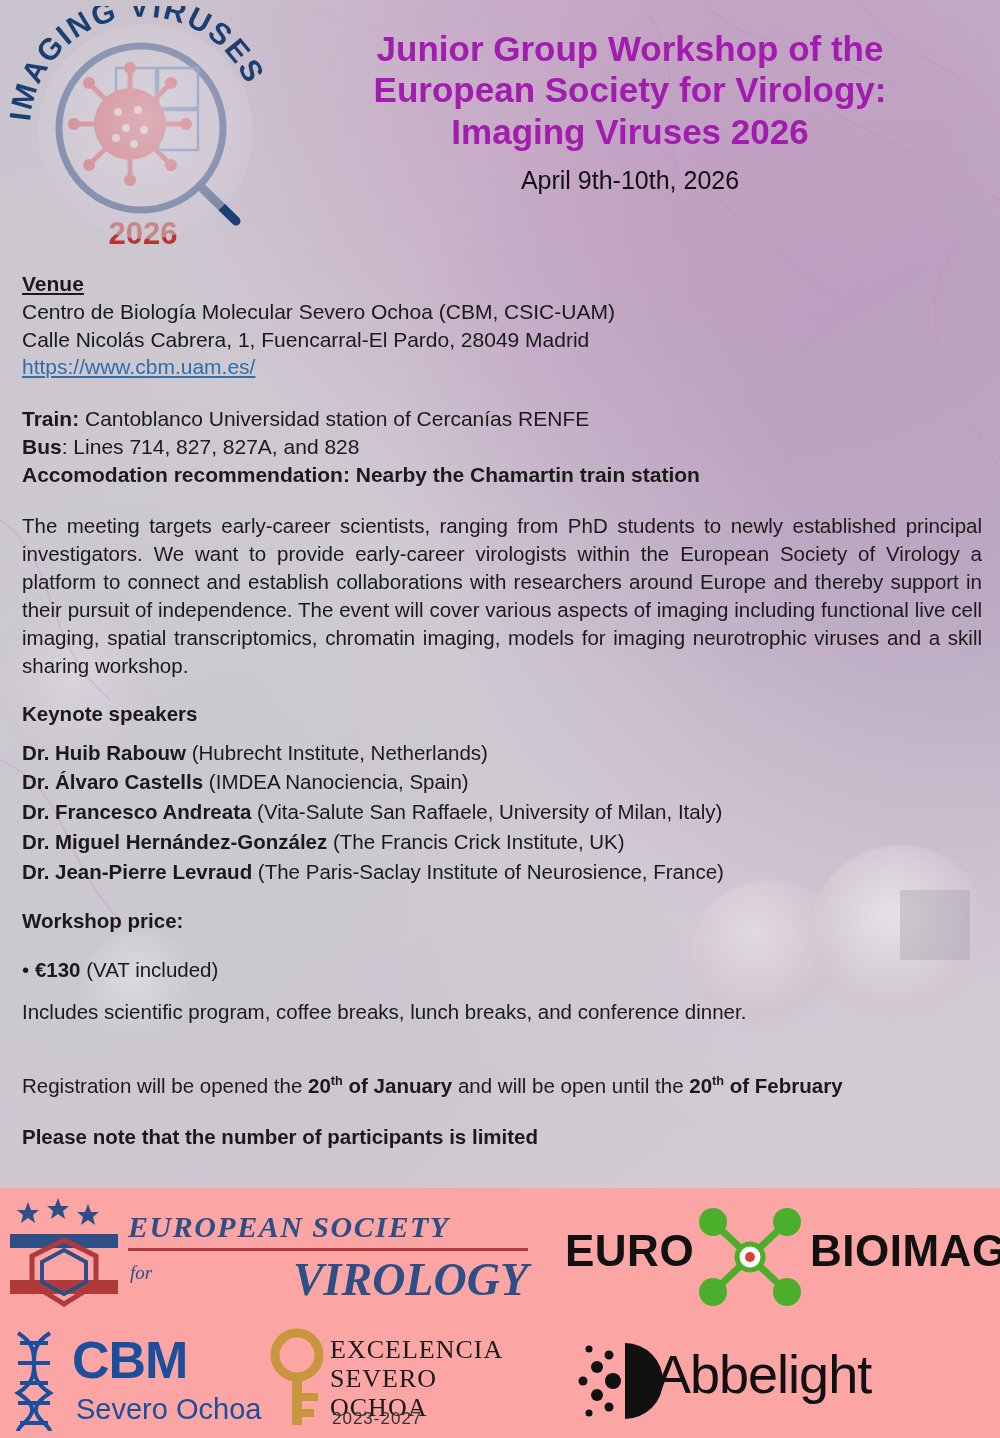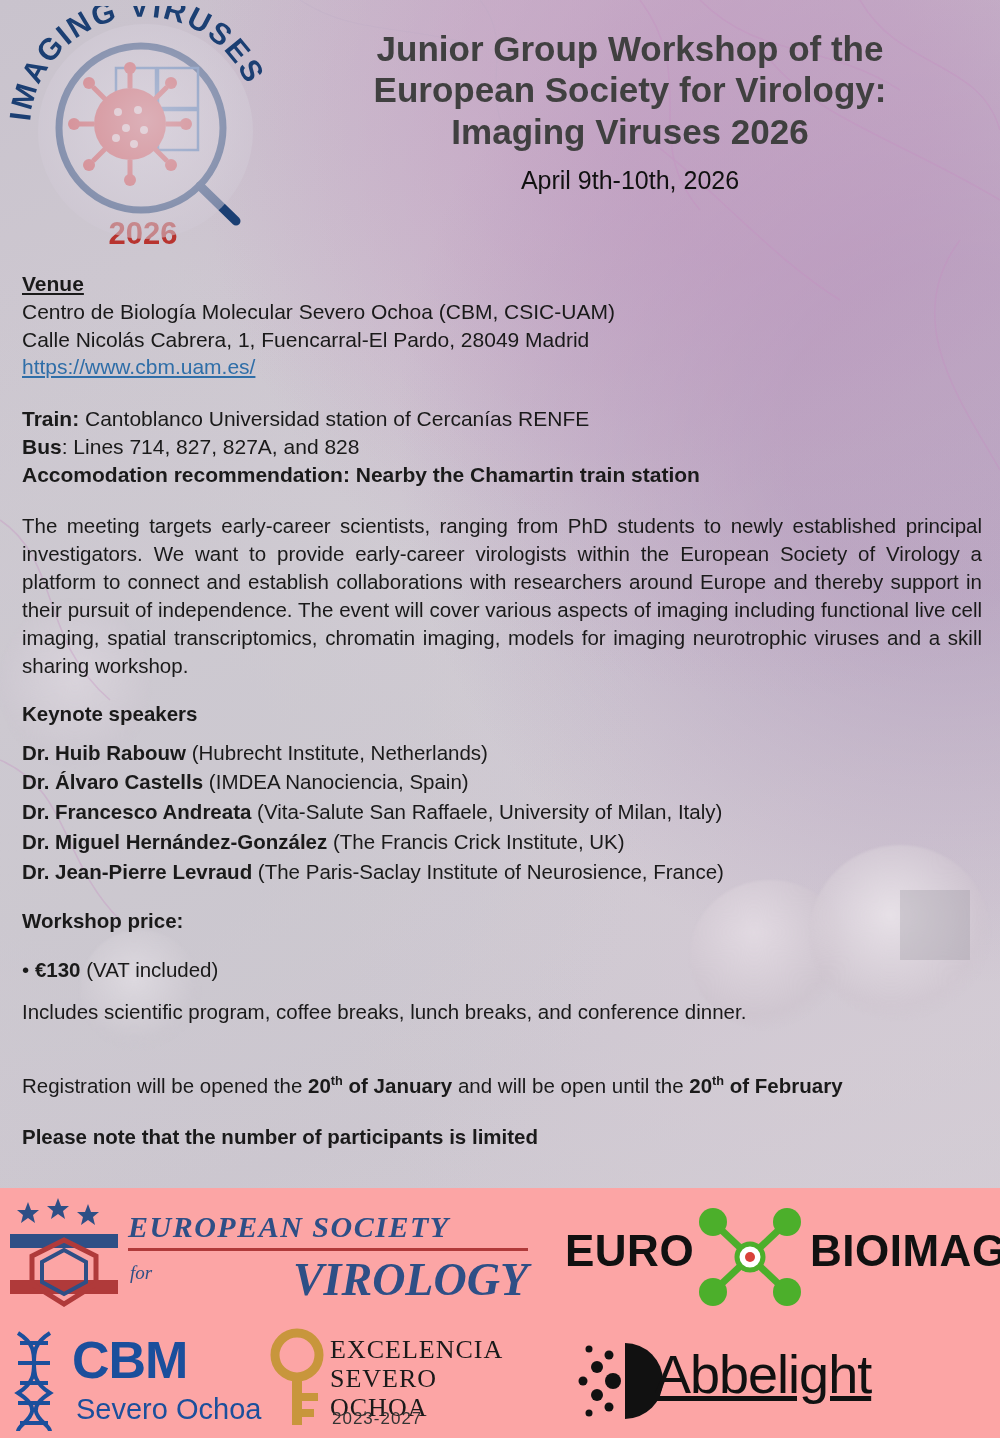--- a/index.html
+++ b/index.html
@@ -27,21 +27,21 @@
   .b2 { left:810px; top:845px; width:180px; height:175px; background:radial-gradient(circle at 45% 40%, rgba(232,226,232,.95), rgba(208,198,208,.5) 62%, rgba(200,190,200,0) 74%); }
   .b3 { left:80px; top:930px; width:120px; height:120px; background:radial-gradient(circle at 45% 40%, rgba(224,220,226,.85), rgba(205,200,208,.4) 62%, rgba(200,195,205,0) 74%); }
   .b4 { left:0px; top:600px; width:150px; height:170px; background:radial-gradient(circle at 50% 45%, rgba(222,216,224,.7), rgba(205,198,208,.3) 64%, rgba(200,195,205,0) 76%); }
   .sq { position:absolute; left:900px; top:890px; width:70px; height:70px; background:rgba(150,145,155,.30); }
 
   
   #header { position:absolute; left:0; top:0; width:1000px; height:265px; }
   #logo { position:absolute; left:8px; top:6px; width:270px; height:250px; }
   #logo .ring { position:absolute; left:30px; top:18px; width:215px; height:215px; border-radius:50%; background:radial-gradient(circle at 50% 45%, rgba(222,216,226,.75), rgba(200,192,205,.45)); }
   .title-wrap { position:absolute; left:280px; top:28px; width:700px; text-align:center; }
-  .title-line { font-size:35px; font-weight:bold; line-height:1.18; color:#404040; }
+  .title-line { font-size:35px; font-weight:bold; line-height:1.18; color:#a21caf; }
   .subtitle { margin-top:14px; font-size:25px; color:#111; }
 
   
   #content { position:absolute; left:22px; top:272px; width:960px; }
   .block { margin-bottom:2px; }
   .venue-head { font-size:21px; font-weight:bold; text-decoration:underline; margin-bottom:2px; }
   .line { font-size:21px; line-height:1.32; }
   .link { color:#2f6ea8; text-decoration:underline; }
   .gap { height:22px; }
   .small-gap { height:12px; }
@@ -66,21 +66,21 @@
   .esv-l2 { font-family:"Liberation Serif", serif; font-style:italic; font-weight:bold; font-size:46px; color:#2e4f86; text-align:right; }
   .esv-for { position:absolute; left:130px; top:74px; font-family:"Liberation Serif", serif; font-style:italic; font-size:19px; color:#2e4f86; }
 
   .eubi-text { position:absolute; left:20px; top:38px; font-size:44px; font-weight:bold; letter-spacing:0.5px; color:#111; }
 
   .cbm-text { position:absolute; left:72px; top:9px; font-size:52px; font-weight:bold; color:#1b4f9c; letter-spacing:-1px; }
   .cbm-sub { position:absolute; left:76px; top:72px; font-size:29px; color:#1b4f9c; }
   .exc-text { position:absolute; left:330px; top:14px; font-family:"Liberation Serif", serif; font-size:26px; line-height:1.12; color:#1a1a1a; letter-spacing:1px; }
   .exc-years { position:absolute; left:332px; top:88px; font-size:17px; letter-spacing:1px; color:#333; }
 
-  .abbe-text { position:absolute; left:110px; top:22px; font-size:54px; color:#111; letter-spacing:-1px;text-decoration:underline; }
+  .abbe-text { position:absolute; left:110px; top:22px; font-size:54px; color:#111; letter-spacing:-1px; }
 </style>
 </head>
 <body>
 
 <div id="bg">
   <div class="blob b1"></div>
   <div class="blob b2"></div>
   <div class="blob b3"></div>
   <div class="blob b4"></div>
   <div class="sq"></div>

